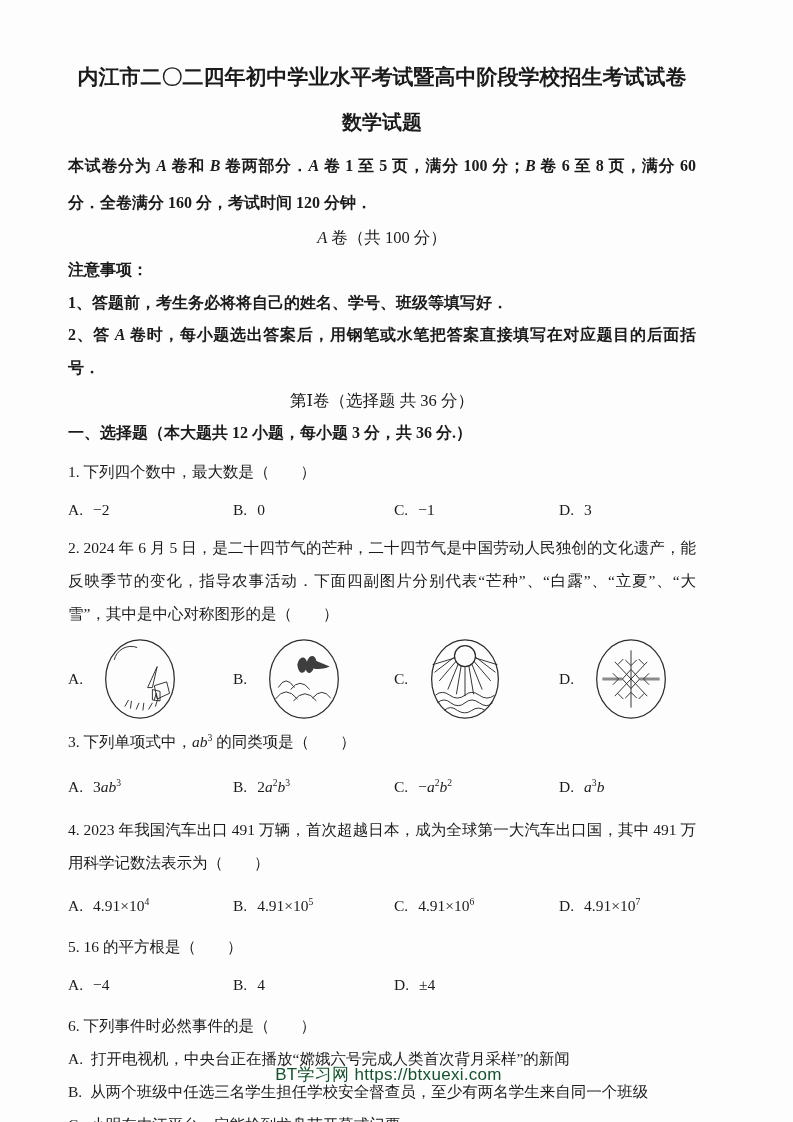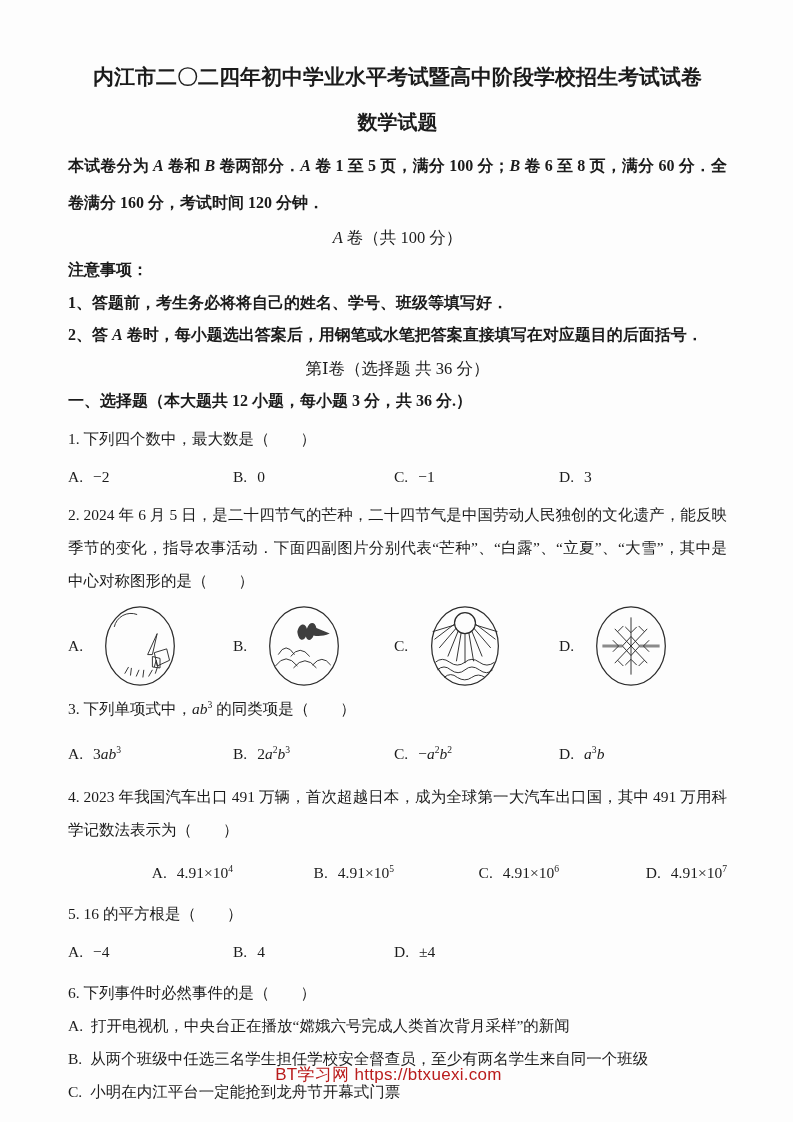--- a/index.html
+++ b/index.html
@@ -4,21 +4,21 @@
 <style>
   * { margin:0; padding:0; box-sizing:border-box; }
   html,body { background:#e8e8e8; }
   .page {
     position:relative;
     width:793px; height:1122px;
     margin:0 auto;
     background:#fdfdfd;
     color:#1b1b1b;
     font-family:"Liberation Serif","DejaVu Serif",serif;
-    padding:62px 66px 0 68px;
+    padding:62px 97px 0 68px;
     overflow:hidden;
   }
   .title   { font-size:21px; line-height:30px; font-weight:700; text-align:center; }
   .subtitle{ font-size:20px; line-height:28px; font-weight:700; text-align:center; margin-top:16px; }
   .intro   { font-size:16px; line-height:37px; font-weight:700; text-align:justify; margin-top:11px; }
   .center-head { font-size:16.5px; line-height:33px; font-weight:400; text-align:center; }
   .bold-line   { font-size:16px; line-height:32.5px; font-weight:700; text-align:justify; }
   .q-stem  { font-size:15.5px; line-height:33px; font-weight:400; text-align:justify; margin-top:5px; }
   .opts    { display:grid; grid-template-columns:165px 161px 165px auto; font-size:15.5px; line-height:33px; margin-top:5px; }
   .opt-label { margin-right:10px; }
@@ -27,21 +27,21 @@
   sup      { font-size:62%; line-height:0; vertical-align:super; }
   .fig-row { display:grid; grid-template-columns:165px 161px 165px auto; align-items:center; margin:8px 0 4px; }
   .fig     { display:flex; align-items:center; gap:8px; font-size:15.5px; }
   .fig svg { display:block; }
   .full-opt{ font-size:15.5px; line-height:33px; }
   .full-opt .opt-label { margin-right:8px; }
   .footer  {
     position:absolute; left:0; right:16px; top:1063px;
     text-align:center;
     font-family:"Liberation Sans","DejaVu Sans",sans-serif;
-    font-size:17px; color:#b91c1c; letter-spacing:.3px;
+    font-size:17px; color:#14532d; letter-spacing:.3px;
   }
   svg .ln  { fill:none; stroke:#2c2c2c; stroke-width:1.3; }
   svg .thin{ fill:none; stroke:#2c2c2c; stroke-width:1; }
   svg .gray{ fill:none; stroke:#8b8b8b; stroke-width:3; }
   svg .dark{ fill:#3e3e3e; stroke:none; }
 </style>
 </head>
 <body>
 
 <div class="page">
@@ -135,21 +135,21 @@
 
   <p class="q-stem">3. 下列单项式中，<span class="math"><i>ab</i><sup>3</sup></span> 的同类项是（　　）</p>
   <div class="opts" style="margin-top:12px;">
     <div class="opt"><span class="opt-label">A.</span><span class="math">3<i>ab</i><sup>3</sup></span></div>
     <div class="opt"><span class="opt-label">B.</span><span class="math">2<i>a</i><sup>2</sup><i>b</i><sup>3</sup></span></div>
     <div class="opt"><span class="opt-label">C.</span><span class="math">−<i>a</i><sup>2</sup><i>b</i><sup>2</sup></span></div>
     <div class="opt"><span class="opt-label">D.</span><span class="math"><i>a</i><sup>3</sup><i>b</i></span></div>
   </div>
 
   <p class="q-stem" style="margin-top:10px;">4. 2023 年我国汽车出口 491 万辆，首次超越日本，成为全球第一大汽车出口国，其中 491 万用科学记数法表示为（　　）</p>
-  <div class="opts" style="margin-top:10px;text-align:right;">
+  <div class="opts" style="margin-top:10px;">
     <div class="opt"><span class="opt-label">A.</span><span class="math">4.91×10<sup>4</sup></span></div>
     <div class="opt"><span class="opt-label">B.</span><span class="math">4.91×10<sup>5</sup></span></div>
     <div class="opt"><span class="opt-label">C.</span><span class="math">4.91×10<sup>6</sup></span></div>
     <div class="opt"><span class="opt-label">D.</span><span class="math">4.91×10<sup>7</sup></span></div>
   </div>
 
   <p class="q-stem" style="margin-top:8px;">5. 16 的平方根是（　　）</p>
   <div class="opts">
     <div class="opt"><span class="opt-label">A.</span><span class="math">−4</span></div>
     <div class="opt"><span class="opt-label">B.</span><span class="math">4</span></div>

